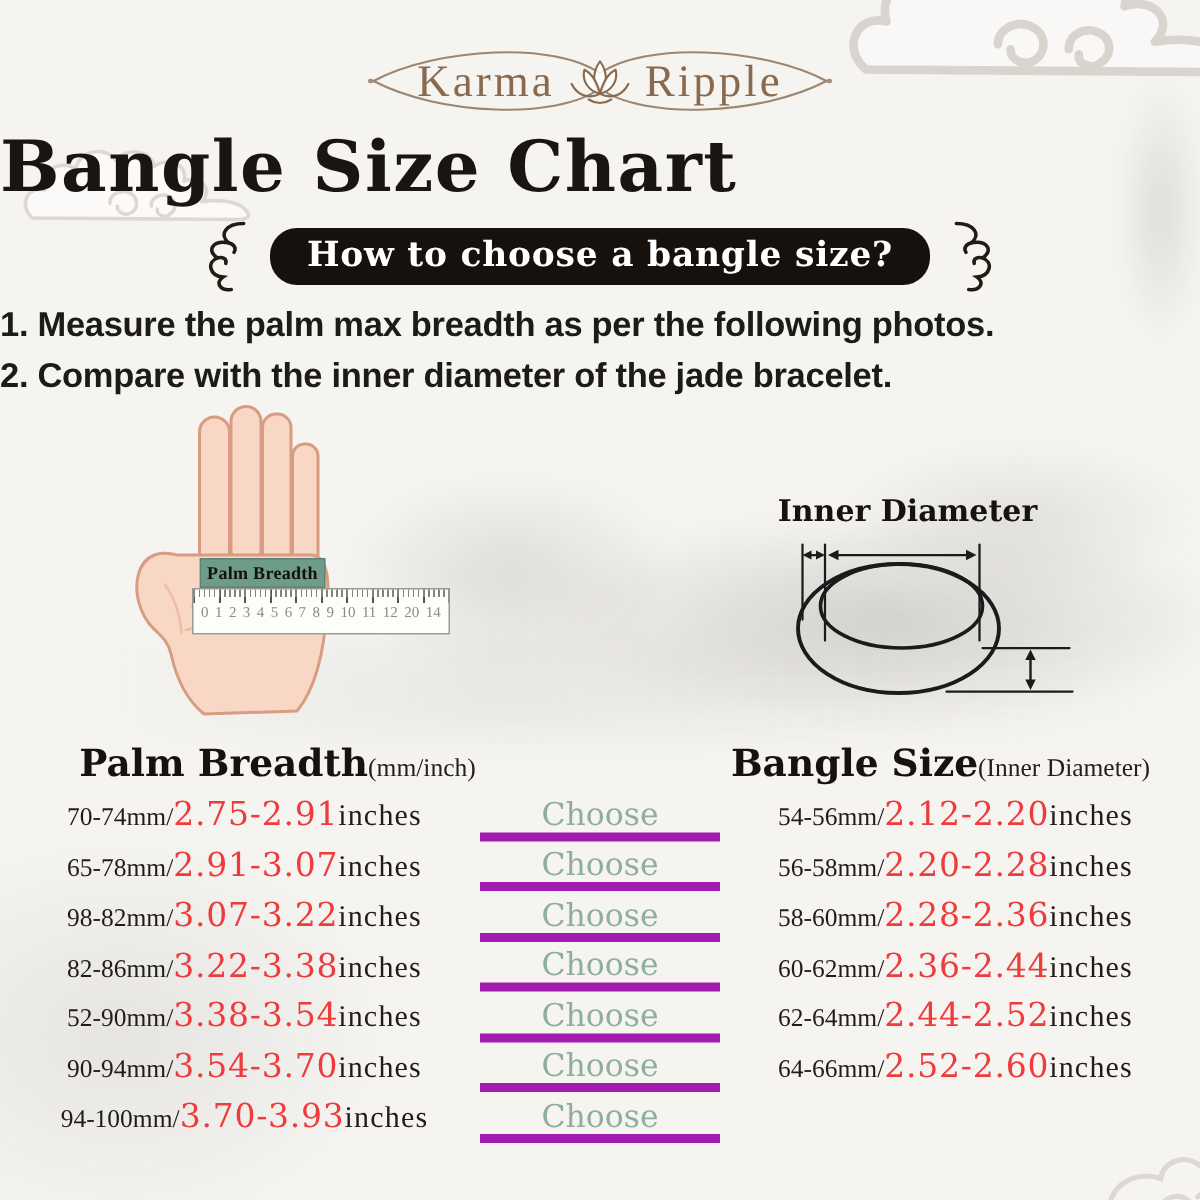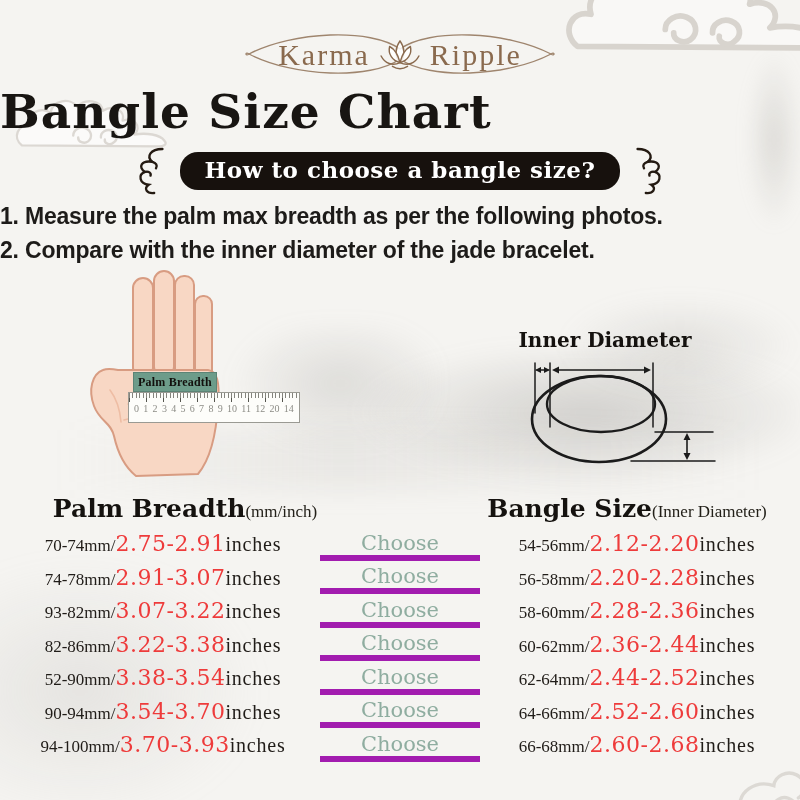--- a/index.html
+++ b/index.html
@@ -246,33 +246,33 @@
       <div class="choose">
         <span>Choose</span>
       </div>
       <div class="cell">
         <span class="mm">54-56mm/</span><span class="red">2.12-2.20</span><span class="unit">inches</span>
       </div>
     </div>
 
     <div class="size-row">
       <div class="cell">
-        <span class="mm">74-78mm/</span><span class="red">2.91-3.07</span><span class="unit">inches</span>
+        <span class="mm">65-78mm/</span><span class="red">2.91-3.07</span><span class="unit">inches</span>
       </div>
       <div class="choose">
         <span>Choose</span>
       </div>
       <div class="cell">
         <span class="mm">56-58mm/</span><span class="red">2.20-2.28</span><span class="unit">inches</span>
       </div>
     </div>
 
     <div class="size-row">
       <div class="cell">
-        <span class="mm">93-82mm/</span><span class="red">3.07-3.22</span><span class="unit">inches</span>
+        <span class="mm">98-82mm/</span><span class="red">3.07-3.22</span><span class="unit">inches</span>
       </div>
       <div class="choose">
         <span>Choose</span>
       </div>
       <div class="cell">
         <span class="mm">58-60mm/</span><span class="red">2.28-2.36</span><span class="unit">inches</span>
       </div>
     </div>
 
     <div class="size-row">
@@ -311,19 +311,16 @@
       </div>
     </div>
 
     <div class="size-row">
       <div class="cell">
         <span class="mm">94-100mm/</span><span class="red">3.70-3.93</span><span class="unit">inches</span>
       </div>
       <div class="choose">
         <span>Choose</span>
       </div>
-      <div class="cell">
-        <span class="mm">66-68mm/</span><span class="red">2.60-2.68</span><span class="unit">inches</span>
-      </div>
     </div>
   </div>
 
 </div>
 
 </body></html>

